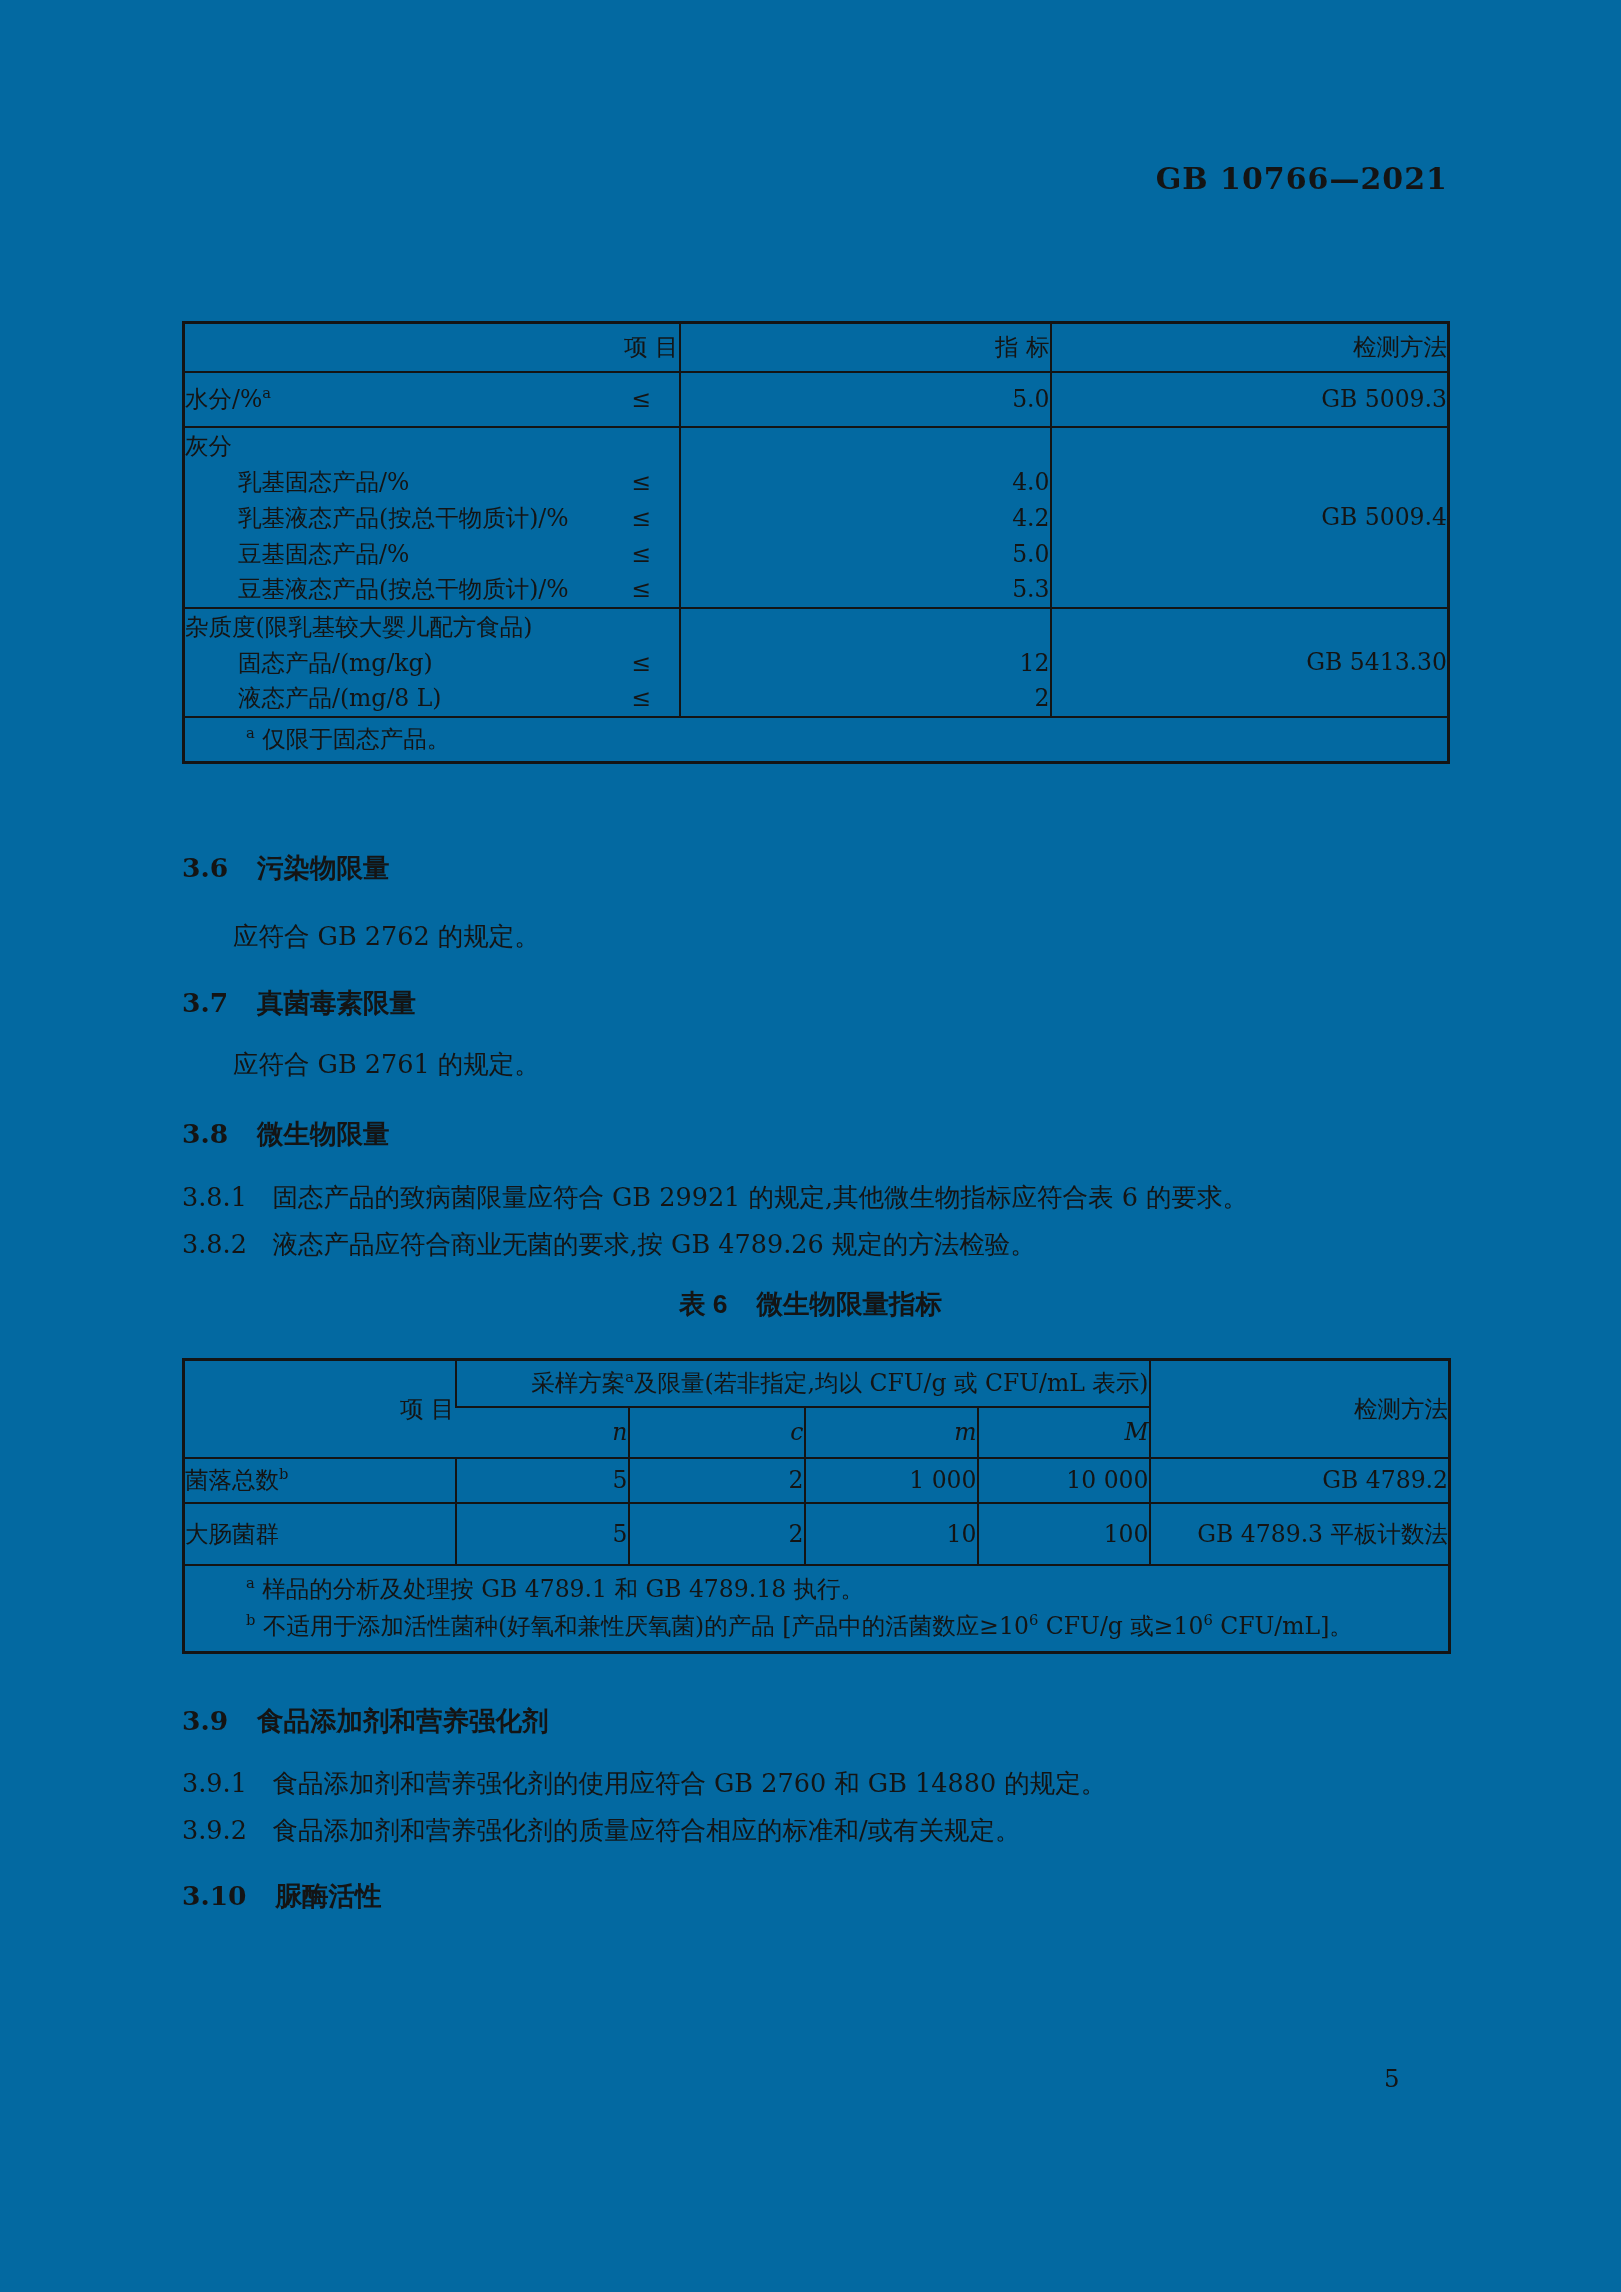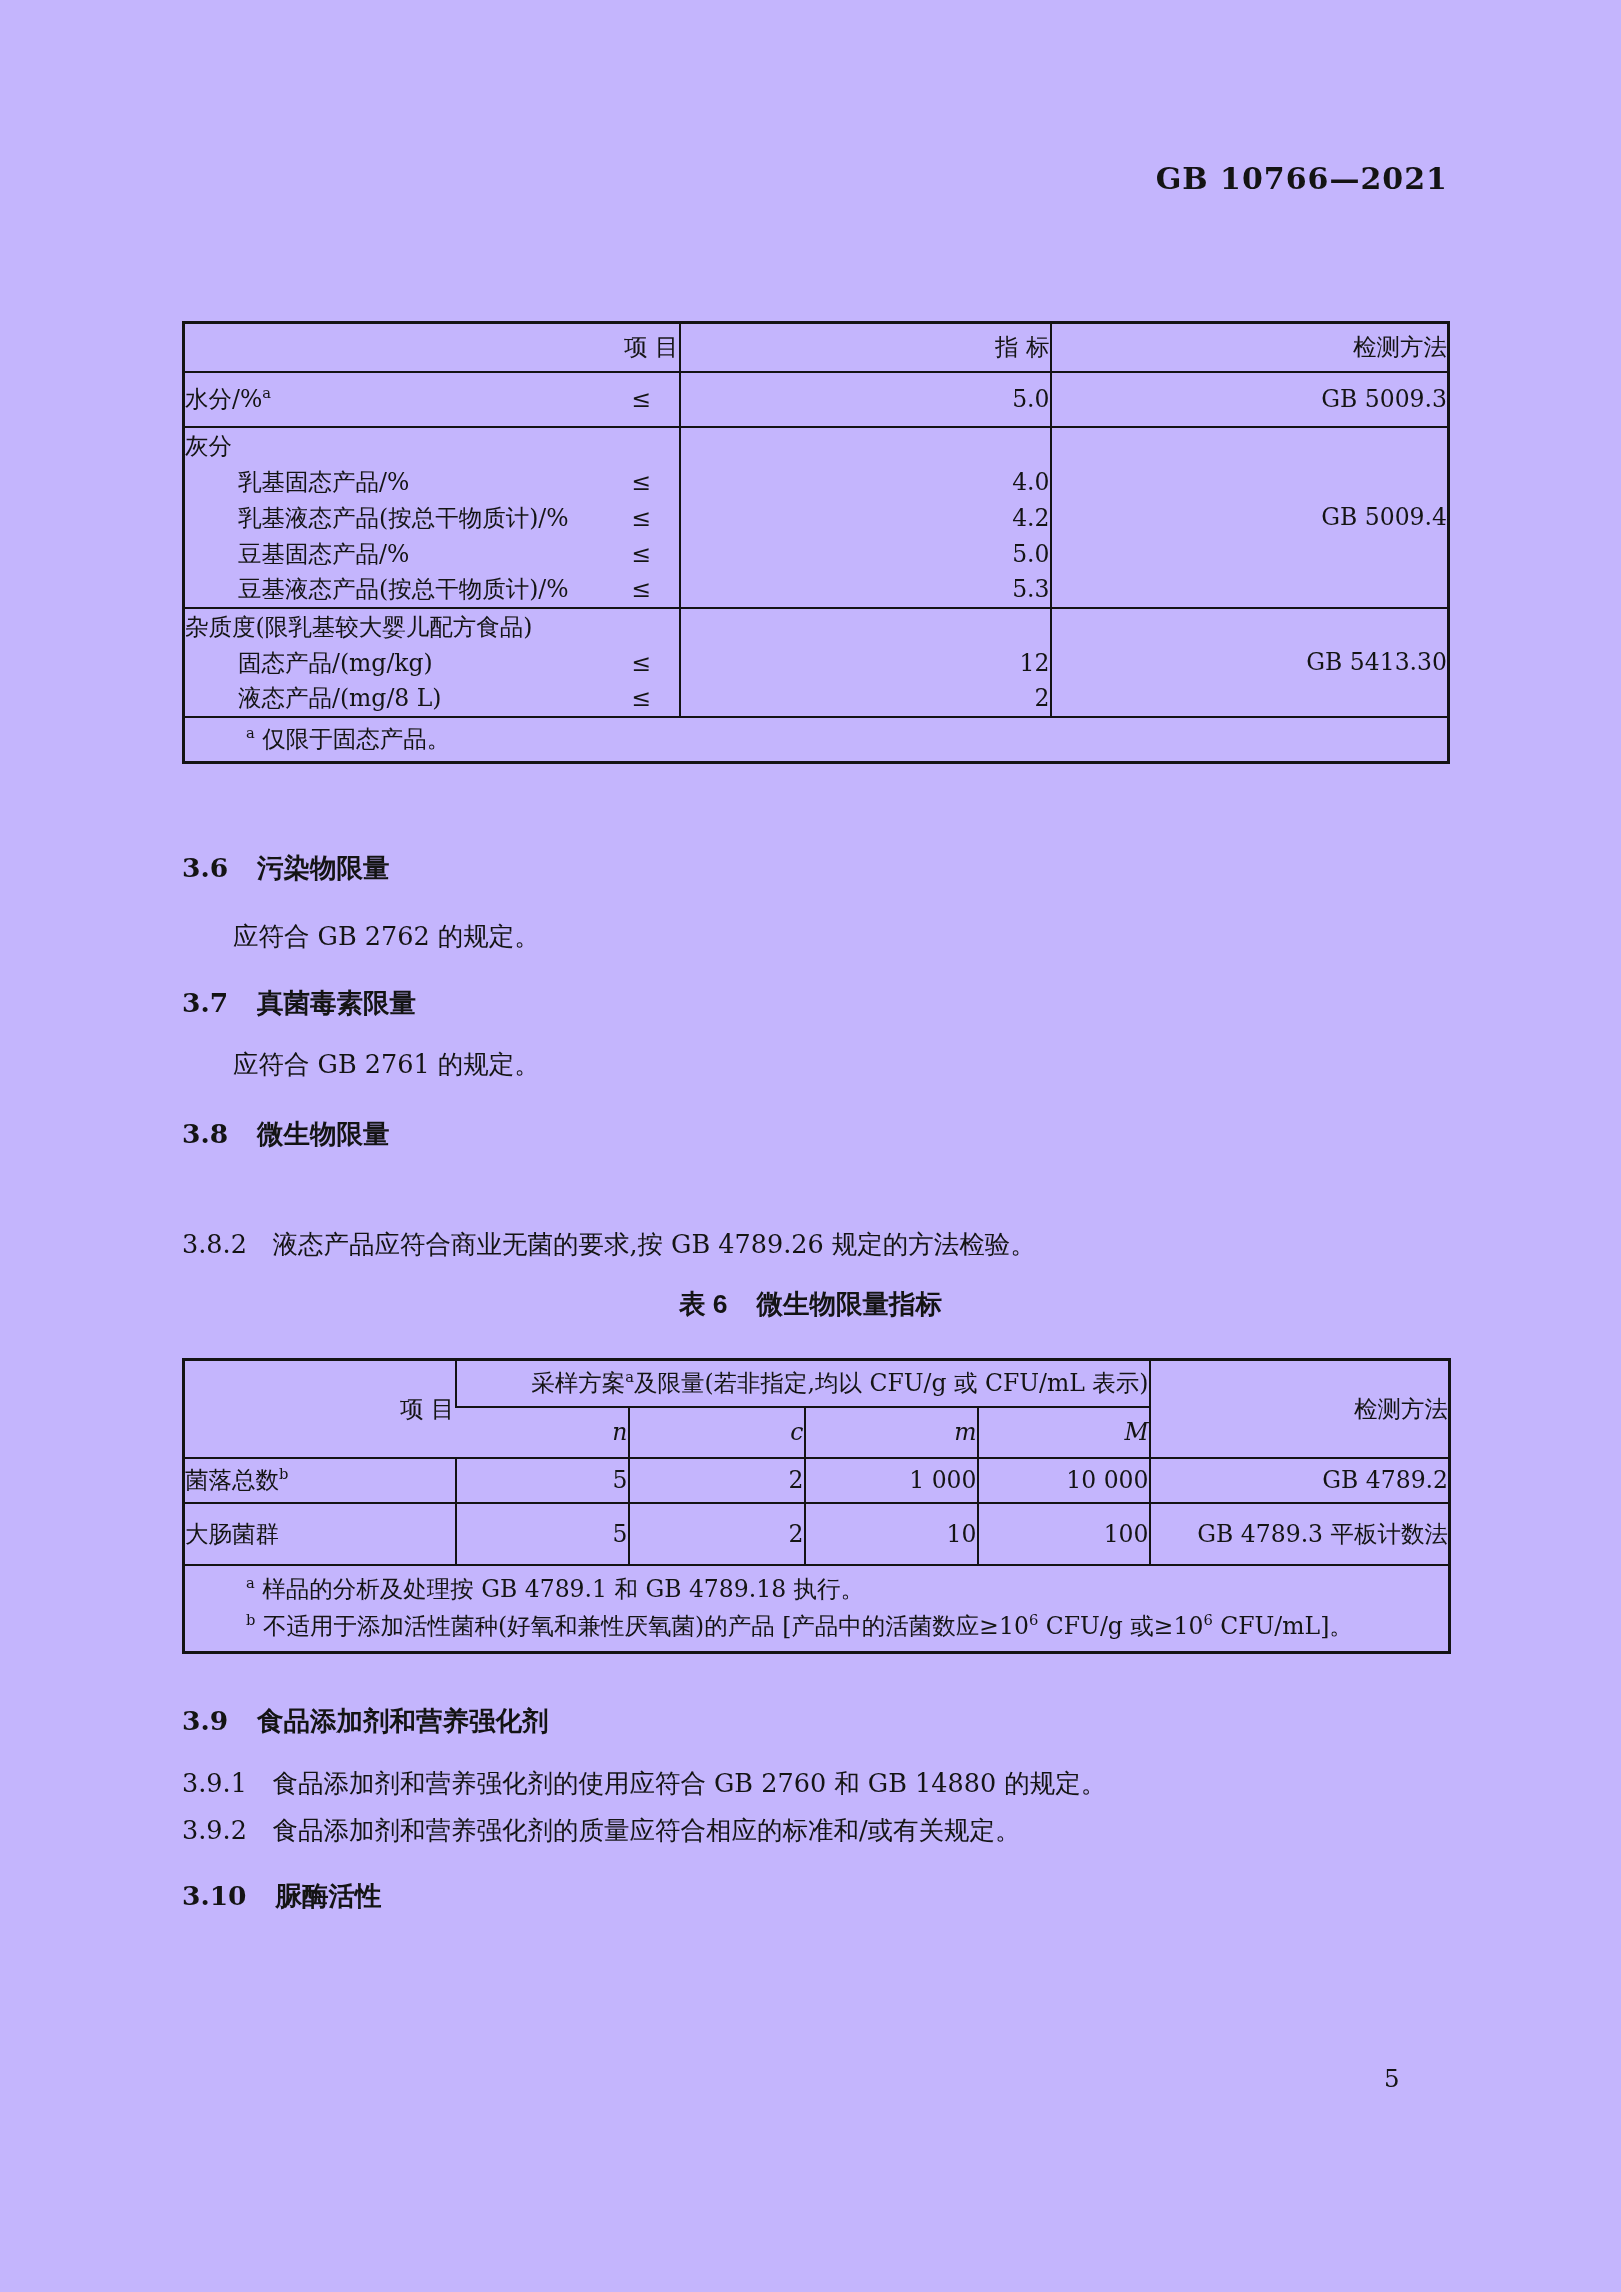--- a/index.html
+++ b/index.html
@@ -1,21 +1,21 @@
 <!DOCTYPE html>
 <html><head>
 <meta charset="utf-8">
 <style>
   * { margin: 0; padding: 0; box-sizing: border-box; }
   html,body { background: #888; }
   .page {
     position: relative;
     width: 1621px; height: 2293px;
     margin: 0 auto;
-    background: #c4b5fd;
+    background: #0369a1;
     color: #141414;
     font-family: "DejaVu Serif", "Liberation Serif", serif;
     font-size: 25.5px;
     overflow: hidden;
   }
   .abs { position: absolute; }
 
   
   .doc-code {
     top: 161px; right: 173px;
@@ -184,20 +184,23 @@
   </div>
   <div class="abs para" style="top:919px;">应符合 GB 2762 的规定。</div>
 
   <div class="abs sec-h" style="top:985px;">
     <span class="snum">3.7</span><span>真菌毒素限量</span>
   </div>
   <div class="abs para" style="top:1047px;">应符合 GB 2761 的规定。</div>
 
   <div class="abs sec-h" style="top:1116px;">
     <span class="snum">3.8</span><span>微生物限量</span>
+  </div>
+  <div class="abs para-num" style="top:1180px;">
+    <span class="pnum">3.8.1</span><span>固态产品的致病菌限量应符合 GB 29921 的规定,其他微生物指标应符合表 6 的要求。</span>
   </div>
   <div class="abs para-num" style="top:1227px;">
     <span class="pnum">3.8.2</span><span>液态产品应符合商业无菌的要求,按 GB 4789.26 规定的方法检验。</span>
   </div>
 
   <div class="abs tbl-title" style="top:1286px;">
     <span class="tnum">表 6</span><span>微生物限量指标</span>
   </div>
 
   <table class="gb abs" style="left:182px; top:1358px; width:1265px;">

